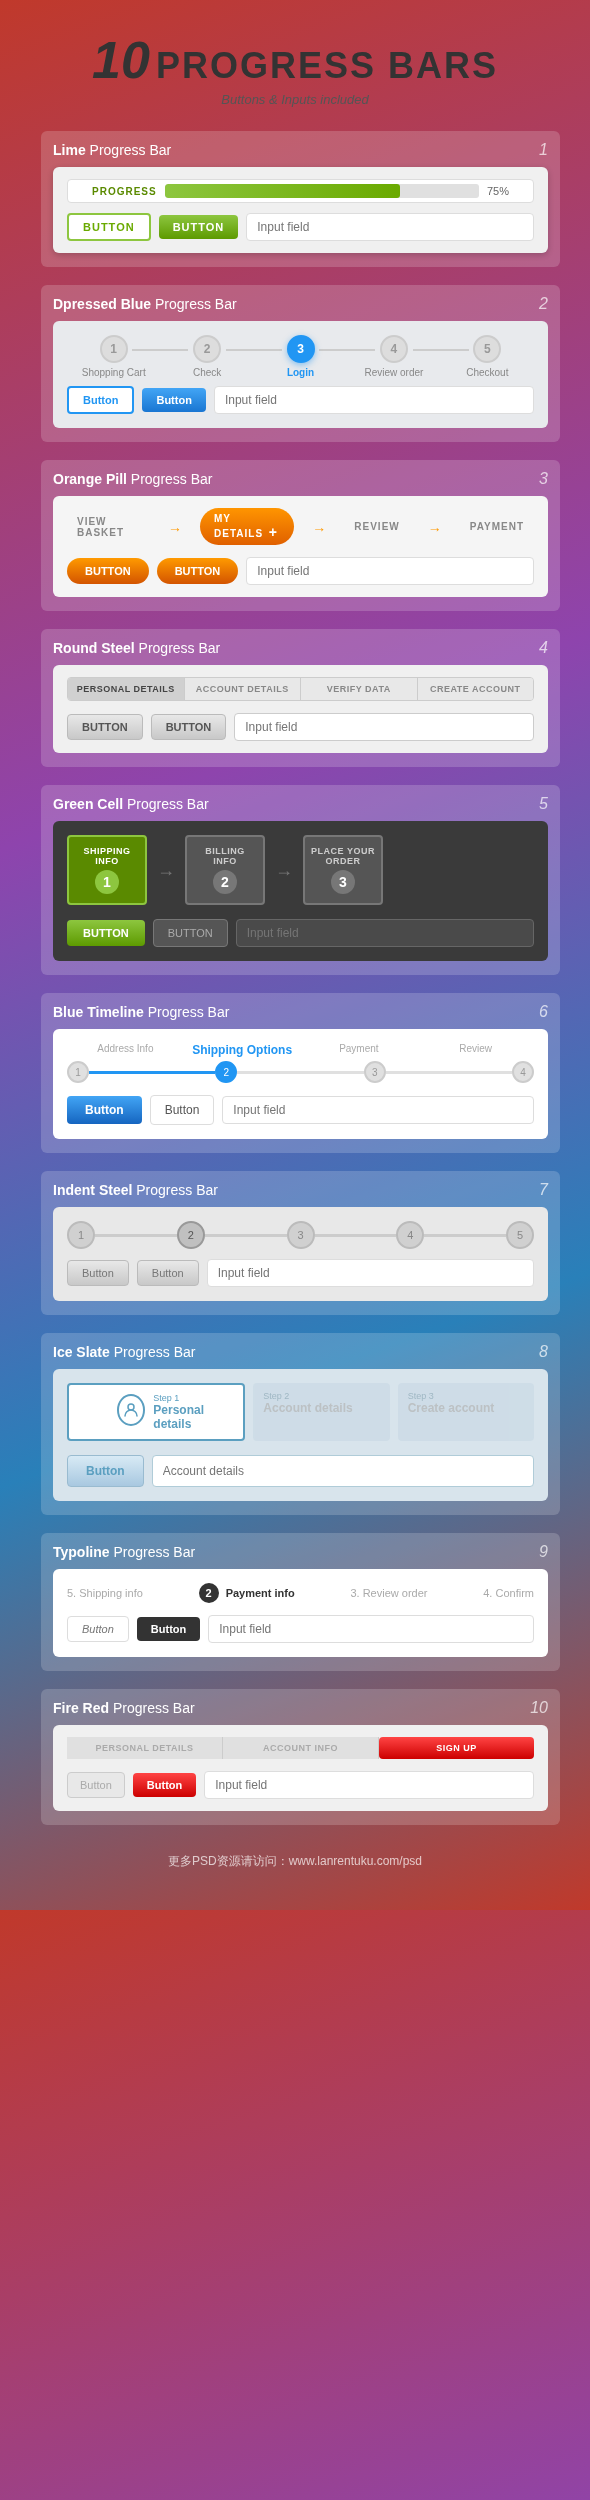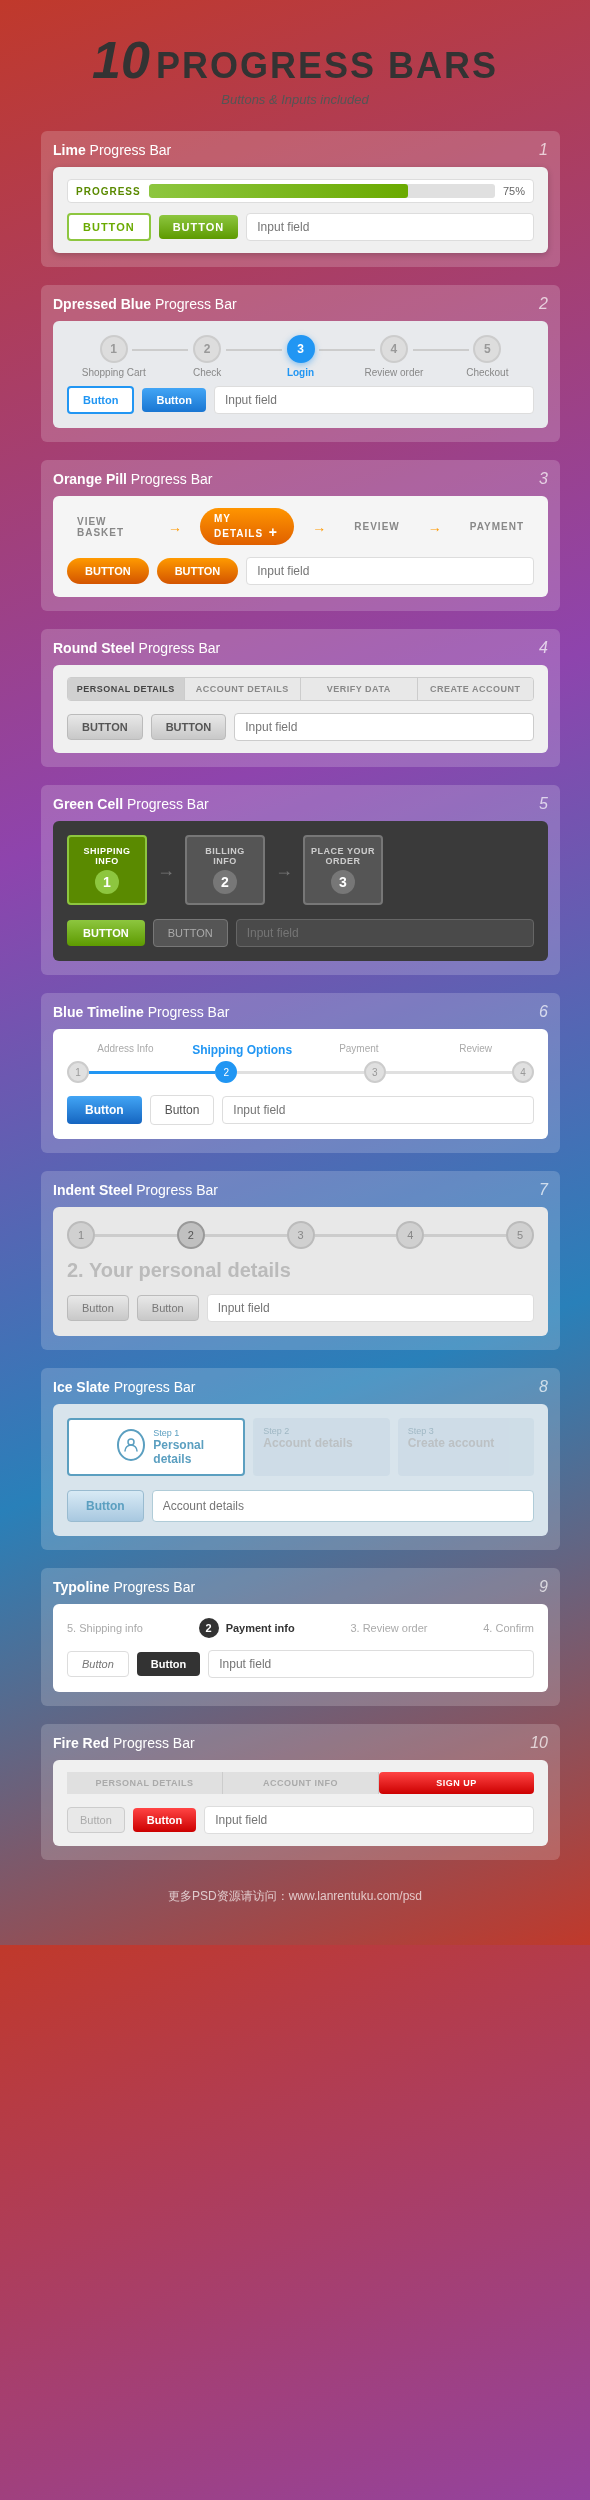--- a/index.html
+++ b/index.html
@@ -68,21 +68,21 @@
       border-radius: 6px;
       padding: 12px 14px;
       box-shadow: 0 2px 6px rgba(0,0,0,0.2);
     }
 
     
     .lime-bar-container {
       background: #fff;
       border: 1px solid #ddd;
       border-radius: 4px;
-      padding: 4px 8px;
+      padding: 4px 24px;
       display: flex;
       align-items: center;
       gap: 8px;
       margin-bottom: 10px;
     }
     .lime-label {
       font-size: 10px;
       font-weight: 700;
       color: #5a8a00;
       letter-spacing: 1px;
@@ -917,21 +917,20 @@
       <div class="indent-node">1</div>
       <div class="indent-line"></div>
       <div class="indent-node active">2</div>
       <div class="indent-line"></div>
       <div class="indent-node">3</div>
       <div class="indent-line"></div>
       <div class="indent-node">4</div>
       <div class="indent-line"></div>
       <div class="indent-node">5</div>
     </div>
-    <div class="indent-subtitle">2. Your personal details</div>
     <div class="btn-row">
       <button class="btn-indent">Button</button>
       <button class="btn-indent">Button</button>
       <input class="input-field" type="text" placeholder="Input field" style="">
     </div>
   </div>
 </div>
 
 <div class="section">
   <div class="section-header">

